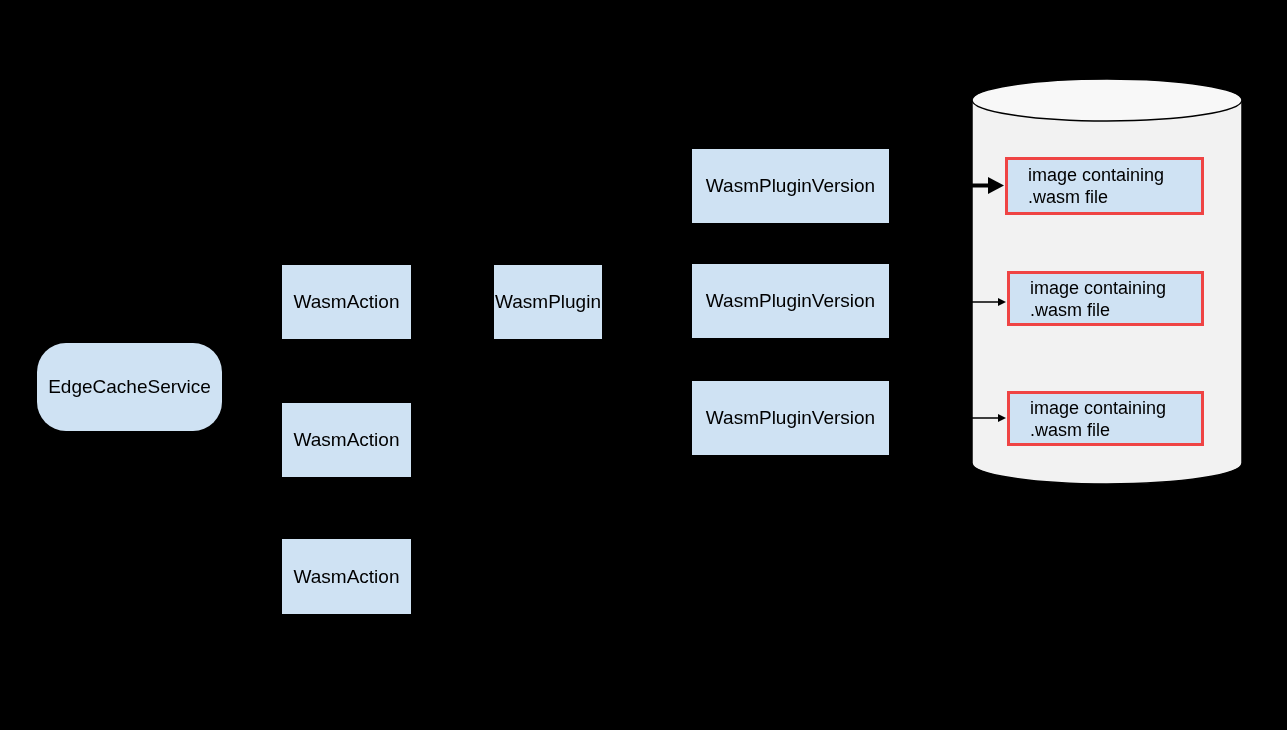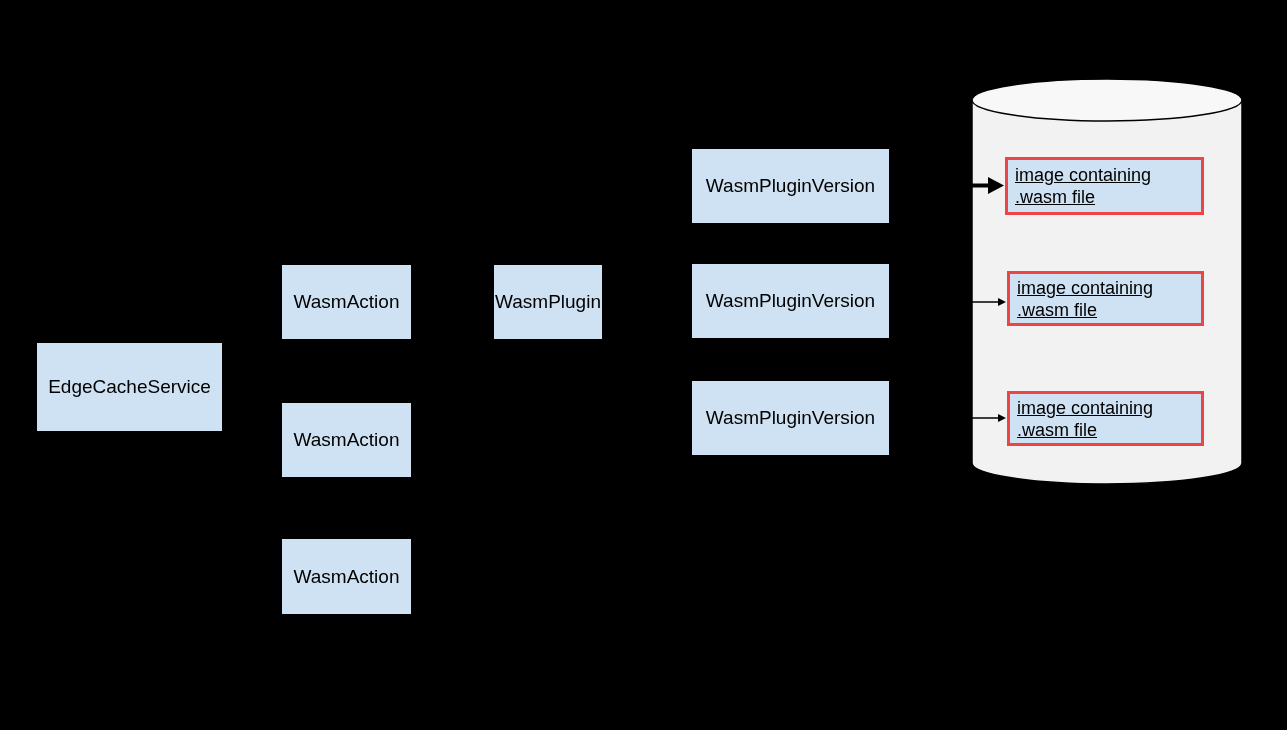--- a/index.html
+++ b/index.html
@@ -16,41 +16,40 @@
     position: absolute;
     background: #cfe2f3;
     color: #000;
     display: flex;
     align-items: center;
     justify-content: center;
     font-size: 19px;
     text-align: left;
     box-sizing: border-box;
   }
-  .node.ecs   { left: 37px;  top: 343px; width: 185px; height: 88px; }
+  .node.ecs   { left: 37px;  top: 343px; width: 185px; height: 88px; border-radius: 29px; }
   .node.wa1   { left: 282px; top: 265px; width: 129px; height: 74px; }
   .node.wa2   { left: 282px; top: 403px; width: 129px; height: 74px; }
   .node.wa3   { left: 282px; top: 539px; width: 129px; height: 75px; }
   .node.wp    { left: 494px; top: 265px; width: 108px; height: 74px; }
   .node.wpv1  { left: 692px; top: 149px; width: 197px; height: 74px; }
   .node.wpv2  { left: 692px; top: 264px; width: 197px; height: 74px; }
   .node.wpv3  { left: 692px; top: 381px; width: 197px; height: 74px; }
   .imgbox {
     position: absolute;
     background: #cfe2f3;
     color: #000;
     display: flex;
     align-items: center;
     box-sizing: border-box;
     font-size: 18px;
     line-height: 22px;
-    padding-left: 7px;
+    padding-left: 20px;
     white-space: pre-line;
     border: 3px solid #ef4444;
-    text-decoration: underline;
   }
   .imgbox.i1 { left: 1005px; top: 157px; width: 199px; height: 58px; border-width: 3px; }
   .imgbox.i2 { left: 1007px; top: 271px; width: 197px; height: 55px; }
   .imgbox.i3 { left: 1007px; top: 391px; width: 197px; height: 55px; }
 </style>
 </head>
 <body>
 
 <div id="canvas">
 

